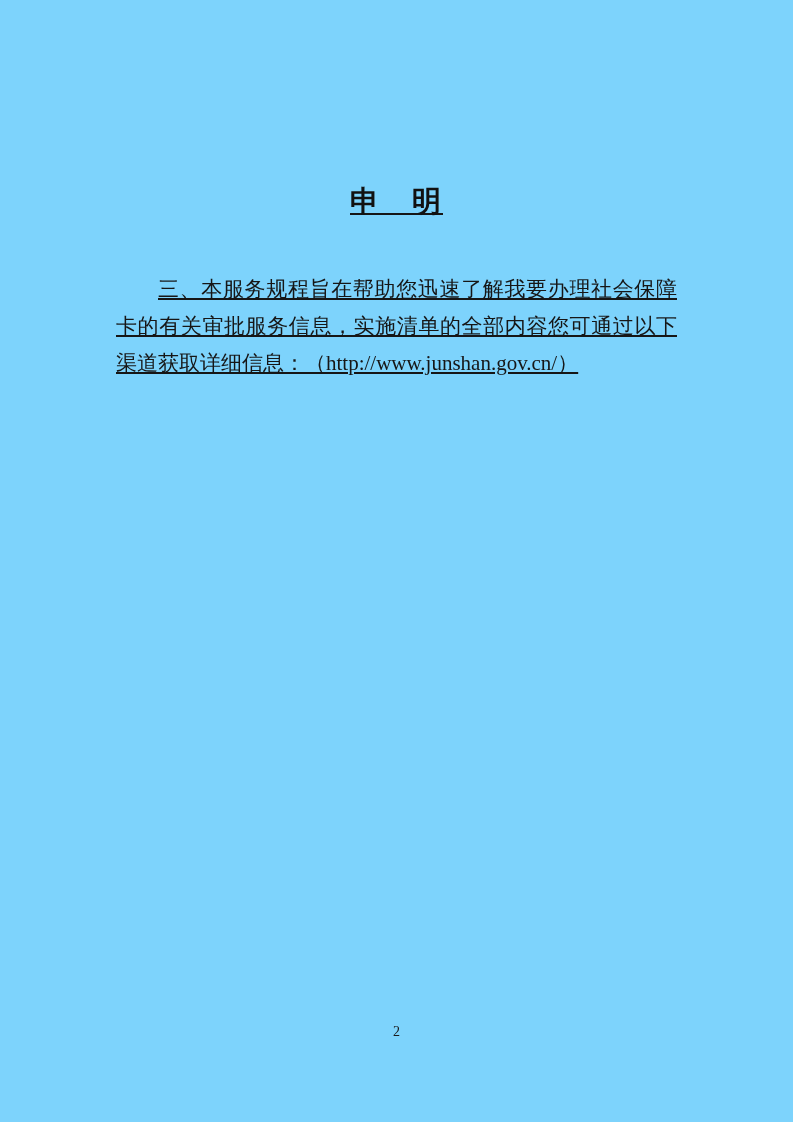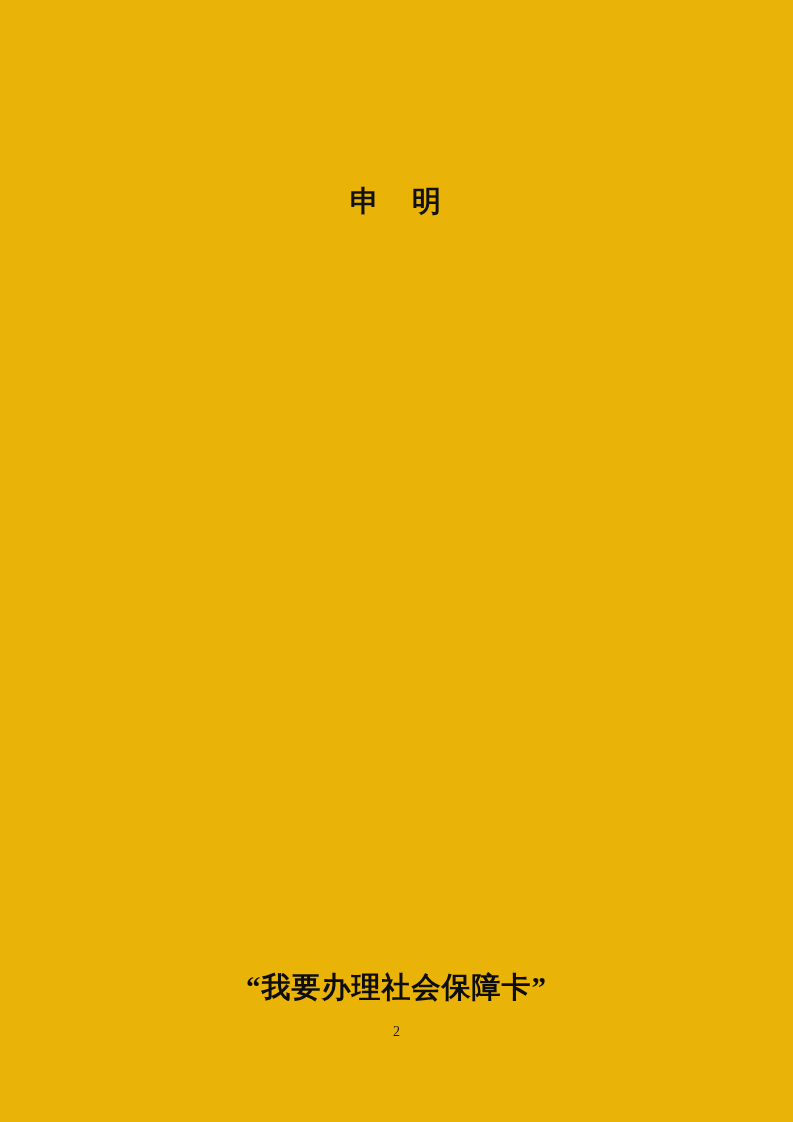--- a/index.html
+++ b/index.html
@@ -4,24 +4,25 @@
 <style>
   html, body {
     margin: 0;
     padding: 0;
     background: #ffffff;
   }
   .page {
     position: relative;
     width: 793px;
     height: 1122px;
-    background: #eab308;
+    background: #7dd3fc;
     color: #161616;
     font-family: "Liberation Serif", serif;
     overflow: hidden;
+    text-decoration: underline;
   }
   .doc-title {
     margin: 0;
     padding-top: 182px;
     text-align: center;
     font-family: "Liberation Sans", sans-serif;
     font-size: 29px;
     font-weight: 700;
     line-height: 38px;
     letter-spacing: 2px;
@@ -64,19 +65,19 @@
   }
 </style>
 </head>
 <body>
 
 <div class="page">
 
   <h1 class="doc-title">申　明</h1>
 
   <div class="content">
+    <p>三、本服务规程旨在帮助您迅速了解我要办理社会保障卡的有关审批服务信息，实施清单的全部内容您可通过以下渠道获取详细信息：（http://www.junshan.gov.cn/）</p>
   </div>
 
-  <div class="section-heading">“我要办理社会保障卡”</div>
 
   <div class="page-num">2</div>
 
 </div>
 
 </body></html>

